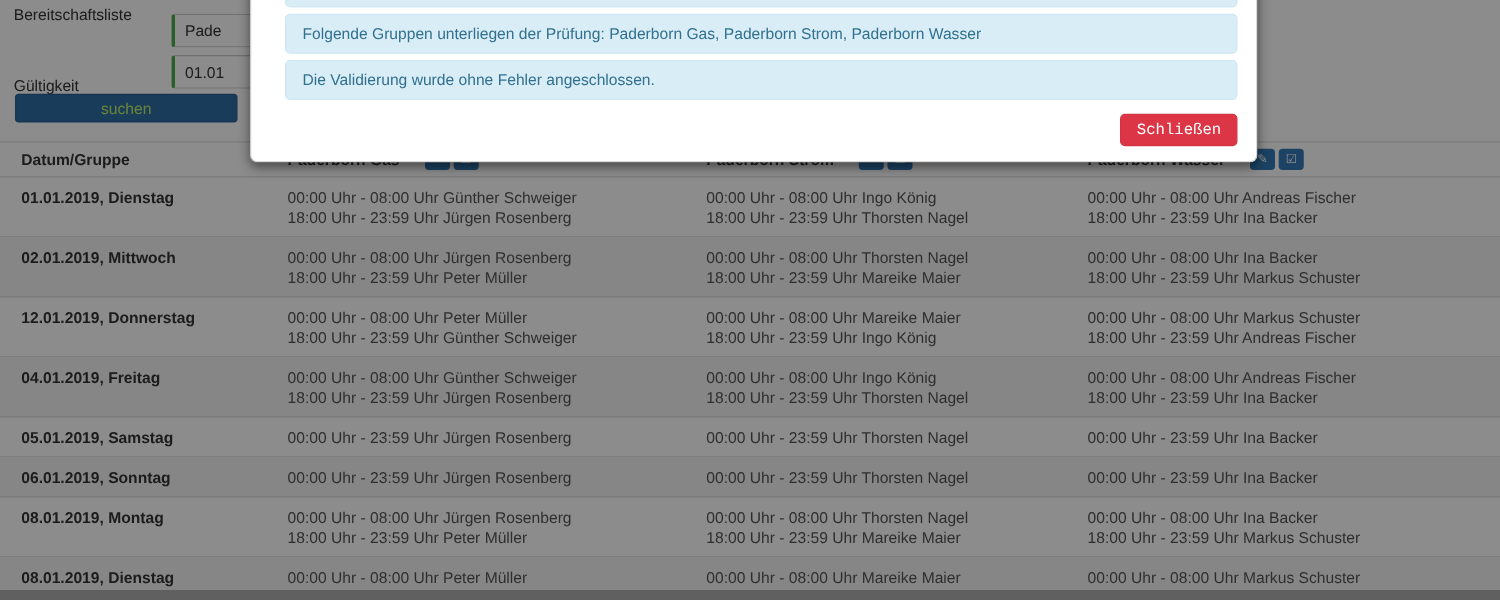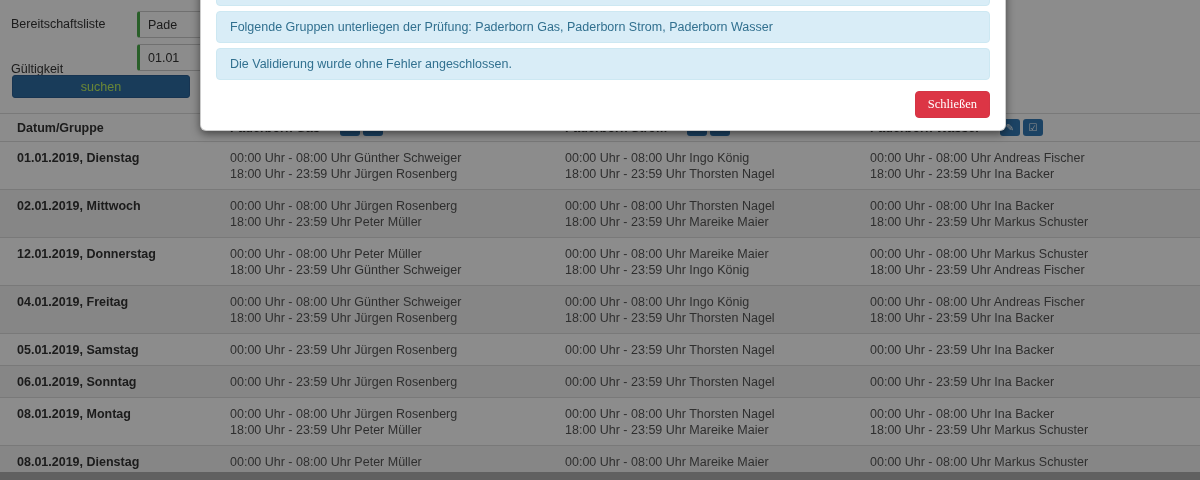--- a/index.html
+++ b/index.html
@@ -35,32 +35,32 @@
   .bottom-strip{position:absolute;left:0;bottom:0;width:1200px;height:8px;
     background:#b0b0b0;z-index:1;}
 
   
   .backdrop{position:absolute;left:0;top:0;width:1200px;height:480px;
     background:rgba(0,0,0,0.45);z-index:10;}
   .modal{position:absolute;left:200px;top:-40px;width:806px;z-index:20;
     background:#fff;border:1px solid rgba(0,0,0,.2);border-radius:6px;
     box-shadow:0 3px 9px rgba(0,0,0,.5);padding:15px 15px 8px 15px;}
   .alert{background:#d9edf7;border:1px solid #cde8f2;border-radius:4px;
-    color:#31708f;font-size:12.5px;padding:8px 13px;margin-bottom:5px;min-height:30px;}
+    color:#31708f;font-size:12.5px;padding:8px 13px;margin-bottom:5px;min-height:30px;margin-left:12px;}
   .alert.sliver{height:30px;}
   .modal-footer{text-align:right;padding:6px 0 4px 0;}
   .btn-close{background:#dc3545;border:1px solid #d43545;color:#fff;
     border-radius:4px;font-size:12.5px;padding:5px 12px;cursor:pointer;
-    font-family:Liberation Serif, serif;}
+    font-family:Liberation Mono, monospace;}
 </style>
 </head>
 <body>
 
 <div class="form-area">
-  <label class="form-label" style="top:17px;">Bereitschaftsliste</label>
+  <label class="form-label" style="top:5px;">Bereitschaftsliste</label>
   <input class="form-input" style="top: 11px;" type="text" value="Pade">
   <label class="form-label" style="top:62px;">Gültigkeit</label>
   <input class="form-input" style="top: 44px;" type="text" value="01.01">
   <button class="btn-search">suchen</button>
 </div>
 
 <div class="table-area">
     <div class="trow thead">
       <div class="th">
         <span class="th-label">Datum/Gruppe</span>

